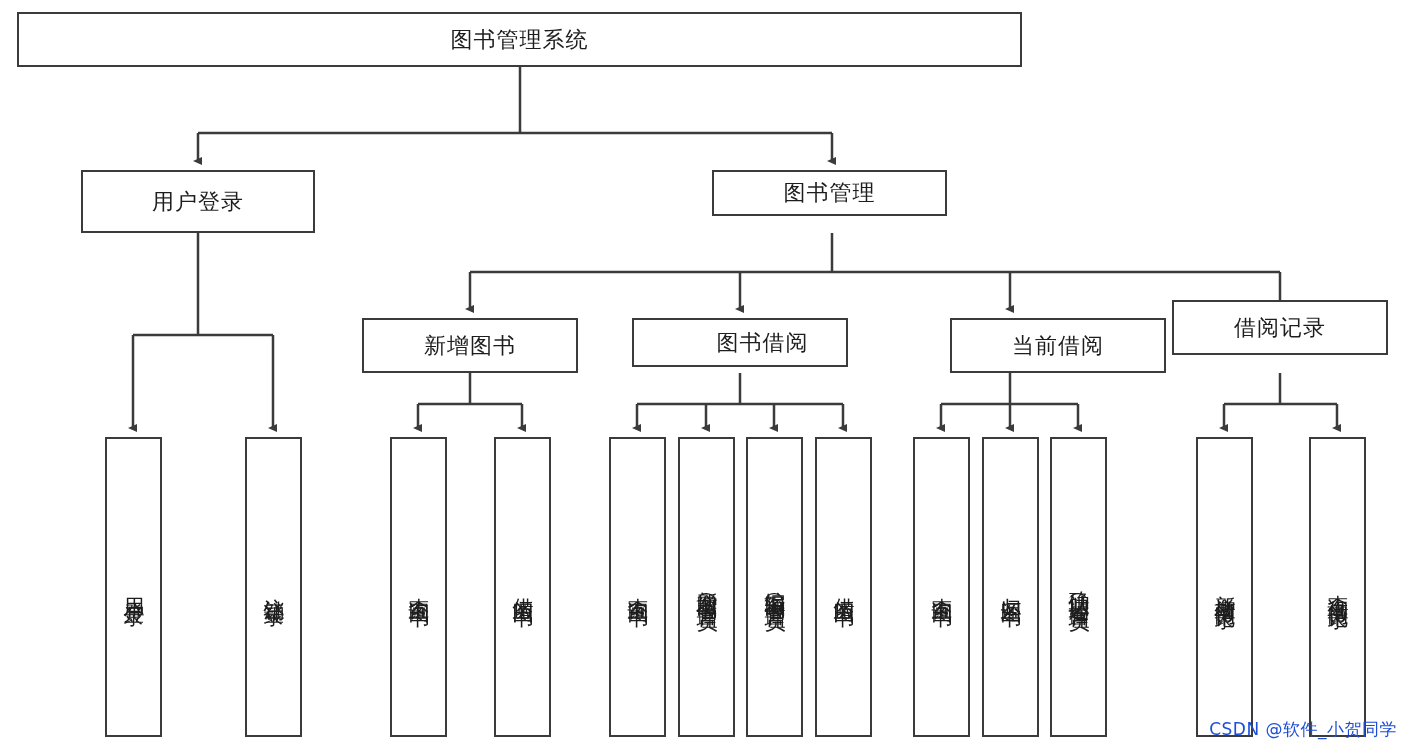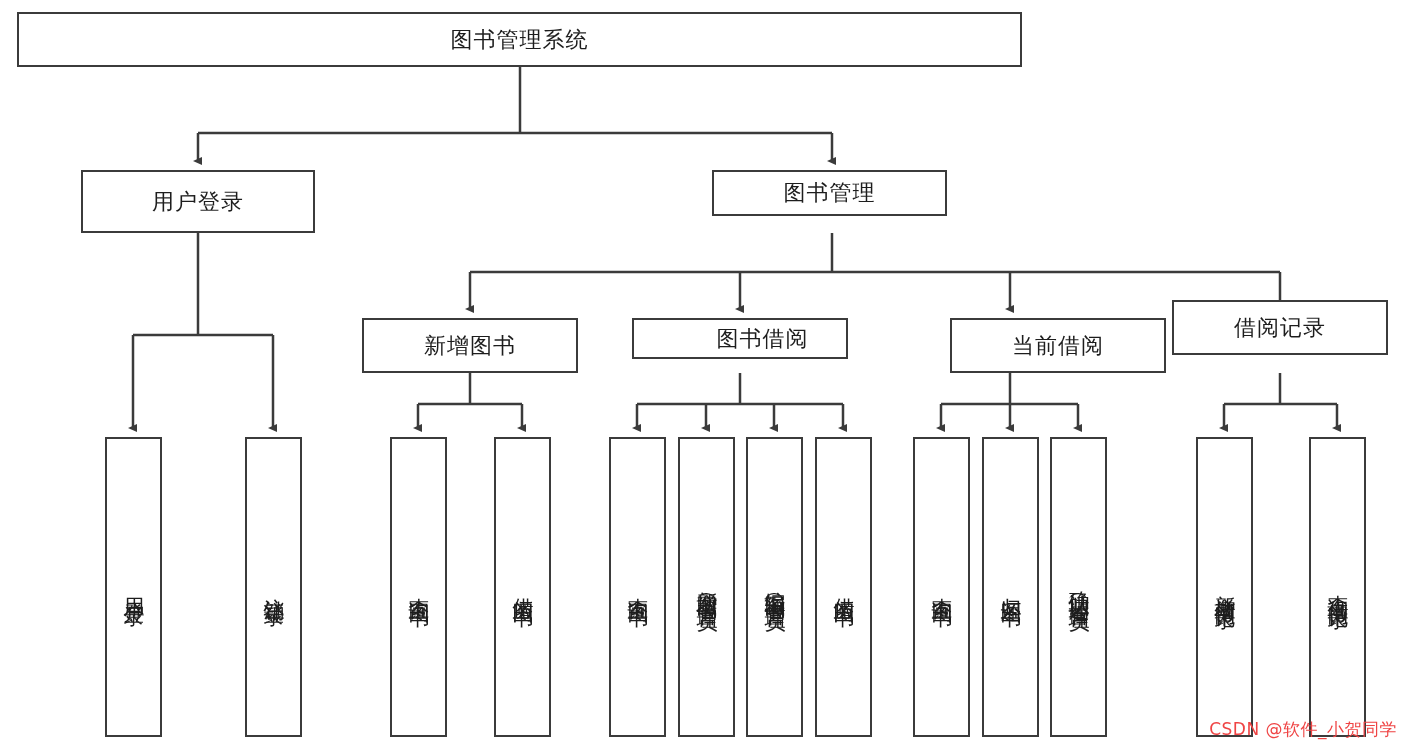--- a/index.html
+++ b/index.html
@@ -51,21 +51,21 @@
     line-height: 1.18;
     letter-spacing: 3px;
     text-align: center;
     white-space: normal;
   }
   .watermark {
     position: absolute;
     right: 8px;
     bottom: 6px;
     font-size: 17px;
-    color: #ef4444;
+    color: #1d4ed8;
     letter-spacing: 0.5px;
     white-space: nowrap;
     pointer-events: none;
   }
 </style>
 </head>
 <body>
 
 <div id="diagram-root">
 
@@ -126,21 +126,21 @@
   <div class="node node-h" style="left:81px; top:170px; width:234px; height:63px;">
     <span>用户登录</span>
   </div>
   <div class="node node-h" style="left:712px; top:170px; width:235px; height:46px;">
     <span>图书管理</span>
   </div>
 
   <div class="node node-h" style="left:362px; top:318px; width:216px; height:55px;">
     <span>新增图书</span>
   </div>
-  <div class="node node-h" style="left:632px; top:318px; width:216px; height:41px;padding-left:45px;">
+  <div class="node node-h" style="left:632px; top:318px; width:216px; height:49px;padding-left:45px;">
     <span>图书借阅</span>
   </div>
   <div class="node node-h" style="left:902px; top:318px; width:216px; height:55px;margin-left:48px;">
     <span>当前借阅</span>
   </div>
   <div class="node node-h" style="left:1172px; top:300px; width:216px; height:55px;">
     <span>借阅记录</span>
   </div>
 
   <div class="node node-v" style="left:105px; top:437px; width:57px; height:300px;">

